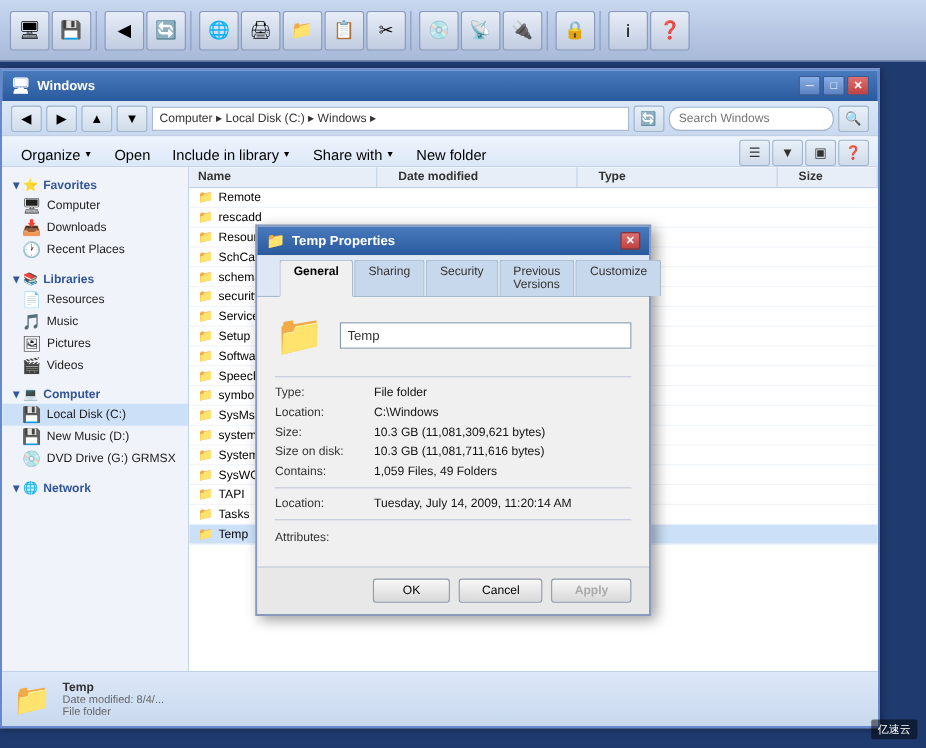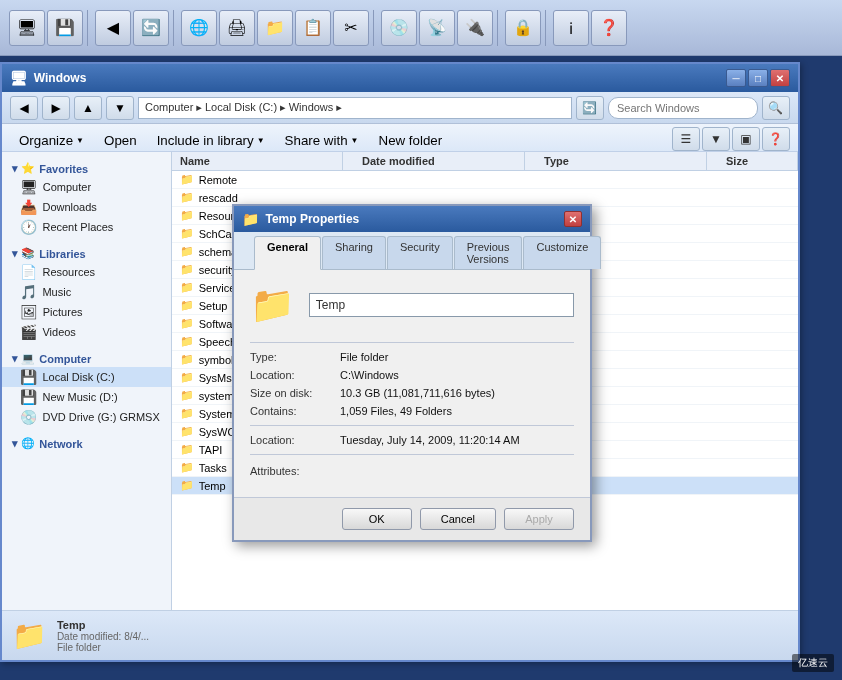--- a/index.html
+++ b/index.html
@@ -343,21 +343,21 @@
     }
     .dialog-btn {
       background: linear-gradient(to bottom, #f8f8f8, #d8d8d8);
       border: 1px solid #9099aa;
       border-radius: 3px;
       padding: 4px 20px;
       font-size: 11px;
       cursor: pointer;
       min-width: 70px;
     }
-    .dialog-btn.disabled { color: #aaa; cursor: default; }
+    .dialog-btn.disabled { color: #aaa; cursor: default; font-weight: bold; }
 
     
     .watermark {
       position: absolute;
       bottom: 8px; right: 8px;
       background: rgba(0,0,0,0.5);
       color: white;
       font-size: 10px;
       padding: 2px 6px;
       border-radius: 2px;
@@ -650,20 +650,24 @@
         <div>
           <div class="prop-row">
             <span class="prop-label">Type:</span>
             <span class="prop-value">File folder</span>
           </div>
           <div class="prop-row">
             <span class="prop-label">Location:</span>
             <span class="prop-value">C:\Windows</span>
           </div>
           <div class="prop-row">
+            <span class="prop-label">Size:</span>
+            <span class="prop-value">10.3 GB (11,081,309,621 bytes)</span>
+          </div>
+          <div class="prop-row">
             <span class="prop-label">Size on disk:</span>
             <span class="prop-value">10.3 GB (11,081,711,616 bytes)</span>
           </div>
           <div class="prop-row">
             <span class="prop-label">Contains:</span>
             <span class="prop-value">1,059 Files, 49 Folders</span>
           </div>
         </div>
 
         <div class="dialog-divider"></div>

